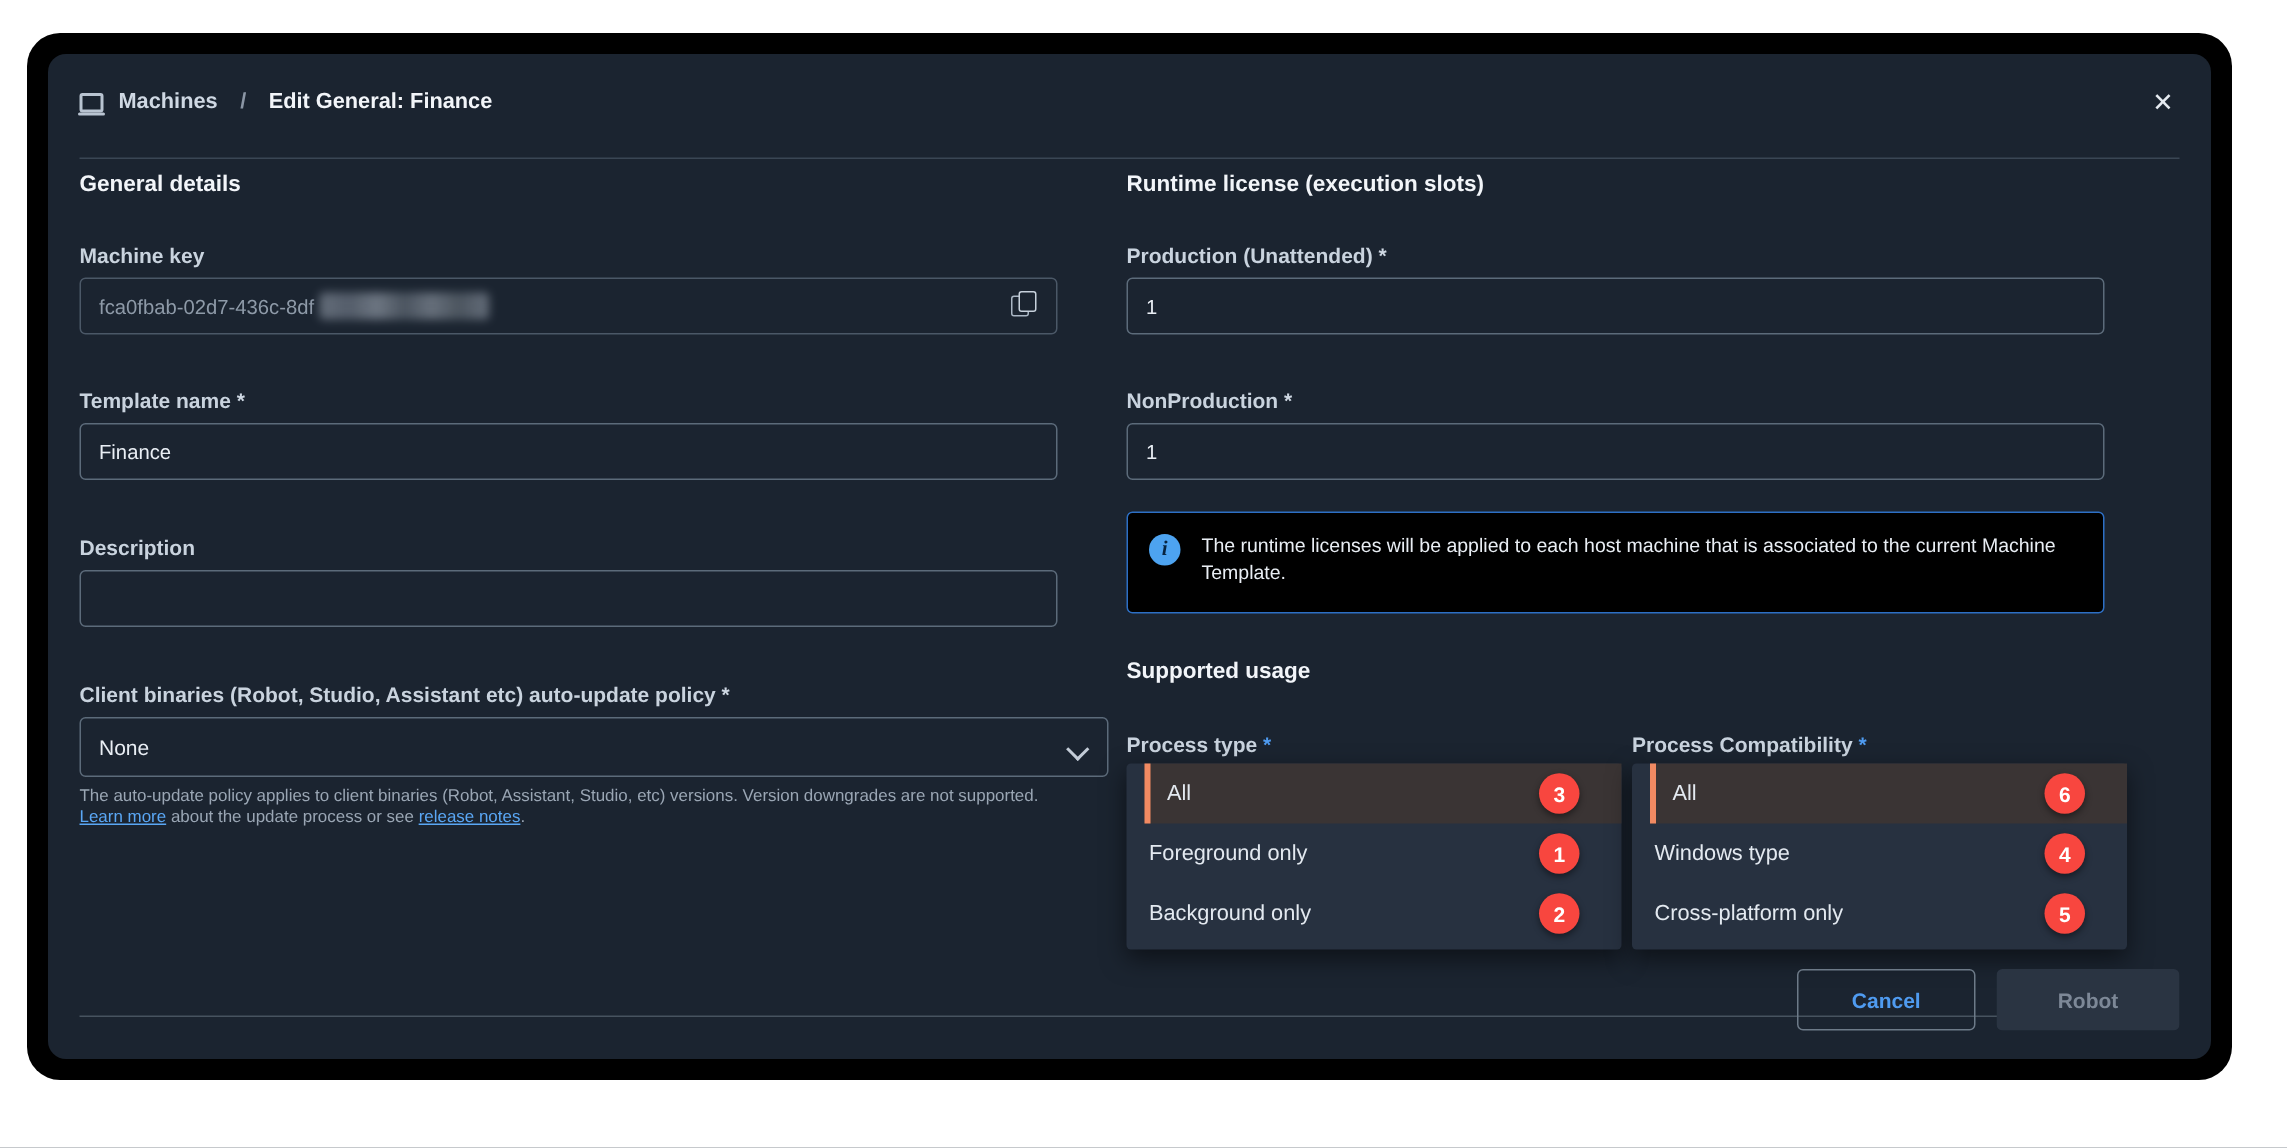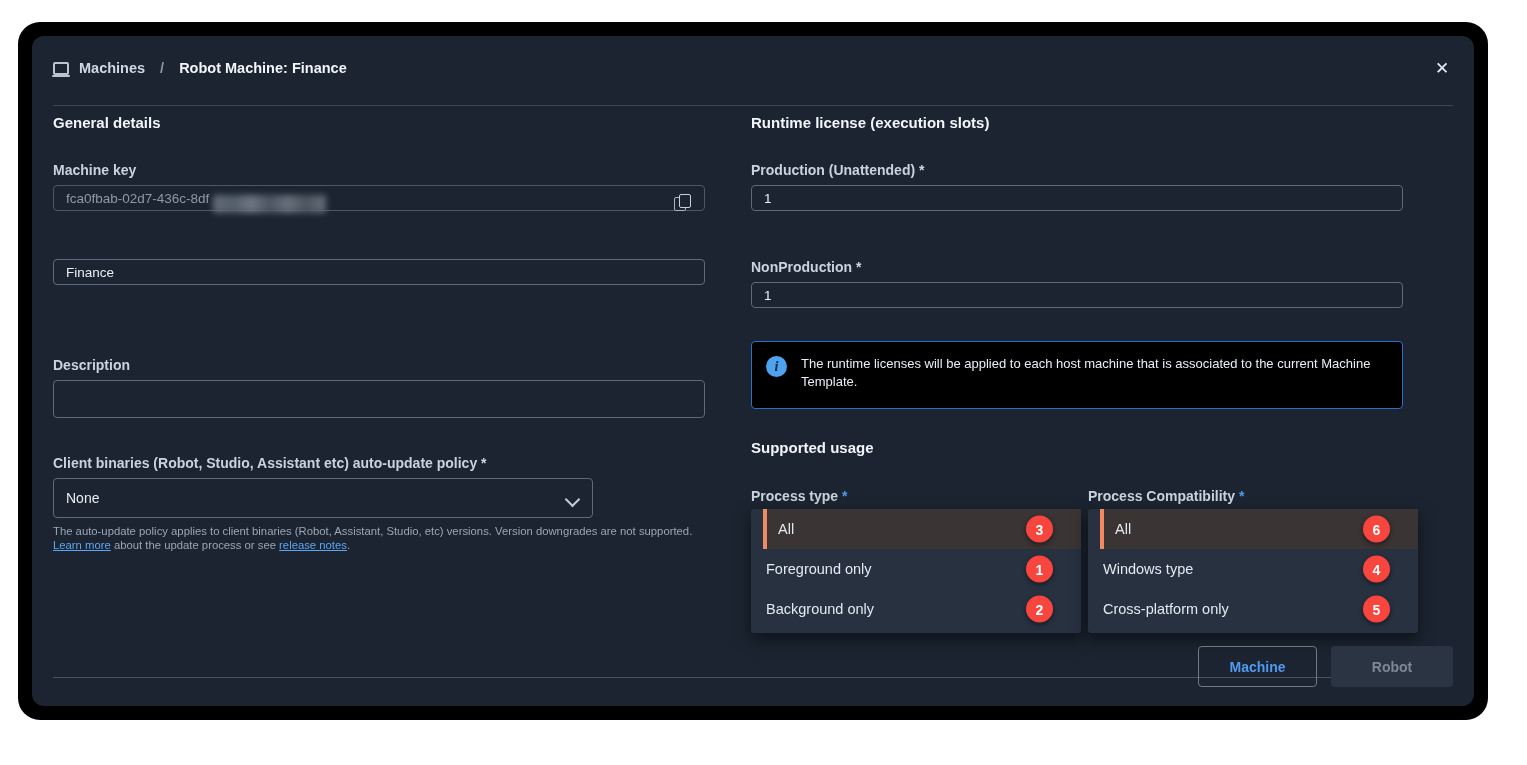--- a/index.html
+++ b/index.html
@@ -116,21 +116,21 @@
     font-weight: bold;
     color: #c9d3de;
     margin: 0 0 7px 0;
   }
   .req { color: #cfd8e3; }
   .req-blue { color: #4f9bf0; }
 
   .text-input {
     box-sizing: border-box;
     width: 652px;
-    height: 26px;
+    height: 38px;
     background: transparent;
     border: 1px solid #5c6b7a;
     border-radius: 4px;
     color: #e9eef4;
     font-size: 13.5px;
     font-family: "Liberation Sans", sans-serif;
     padding: 0 12px;
     outline: none;
   }
   .text-input.readonly { color: #8e9aa8; border-color: #4b5867; }
@@ -172,21 +172,21 @@
     border-radius: 3px;
     background: linear-gradient(90deg,#6a7380 0%,#59626f 18%,#747d89 34%,#4f5863 50%,#6d7682 66%,#505963 82%,#6a7380 100%);
     filter: blur(3.2px);
     opacity: .92;
   }
 
   
   .select-box {
     position: relative;
     box-sizing: border-box;
-    width: 540px;
+    width: 686px;
     height: 40px;
     background: transparent;
     border: 1px solid #5c6b7a;
     border-radius: 4px;
     color: #e9eef4;
     font-size: 14px;
     display: flex;
     align-items: center;
     padding: 0 12px;
     cursor: pointer;
@@ -339,21 +339,21 @@
 <body>
 
 <div id="device-frame">
   <div id="dialog">
 
     <div id="dialog-header">
       <div id="breadcrumb">
         <span class="monitor-icon"></span>
         <span class="crumb-link">Machines</span>
         <span class="crumb-sep">/</span>
-        <span class="crumb-current">Robot Machine: Finance</span>
+        <span class="crumb-current">Edit General: Finance</span>
       </div>
       <button id="close-button">✕</button>
       <div id="header-divider"></div>
     </div>
 
     <div id="body-area">
 
       <div class="column" id="left-column">
 
         <div class="section-title" style="position:absolute; top:8px; left:0;">General details</div>
@@ -364,20 +364,21 @@
             <input class="text-input readonly" id="machine-key-input" readonly="" value="fca0fbab-02d7-436c-8df" style="">
             <div id="key-redaction"></div>
             <button id="copy-key-button">
               <span class="copy-icon-back"></span>
               <span class="copy-icon-front"></span>
             </button>
           </div>
         </div>
 
         <div style="position:absolute; top:153px; left:0;">
+          <div class="field-label">Template name <span class="req">*</span></div>
           <input class="text-input" id="template-name-input" value="Finance" style="">
         </div>
 
         <div style="position:absolute; top:251px; left:0;">
           <div class="field-label">Description</div>
           <input class="text-input" id="description-input" style="height: 38px;" value="">
         </div>
 
         <div style="position:absolute; top:349px; left:0;">
           <div class="field-label">Client binaries (Robot, Studio, Assistant etc) auto-update policy <span class="req">*</span></div>
@@ -443,18 +444,18 @@
           <div class="dropdown-option">
             <span>Cross-platform only</span>
             <span class="num-badge">5</span>
           </div>
         </div>
 
       </div>
     </div>
 
     <div id="footer">
-      <button class="btn" id="cancel-button">Machine</button>
+      <button class="btn" id="cancel-button">Cancel</button>
       <button class="btn" id="update-button">Robot</button>
     </div>
 
   </div>
 </div>
 
 </body></html>

